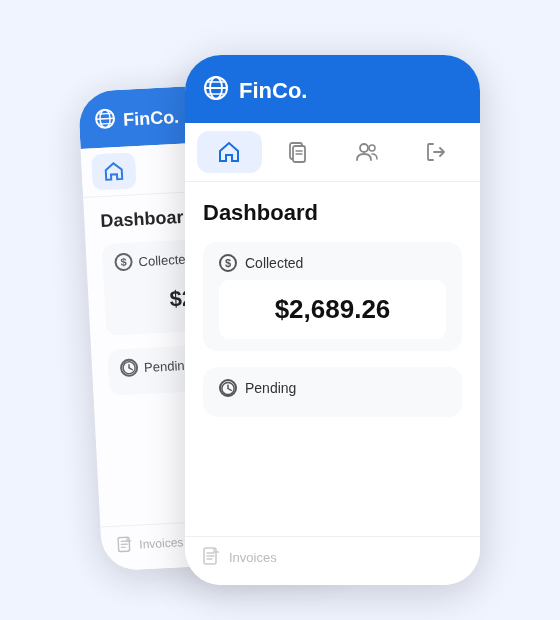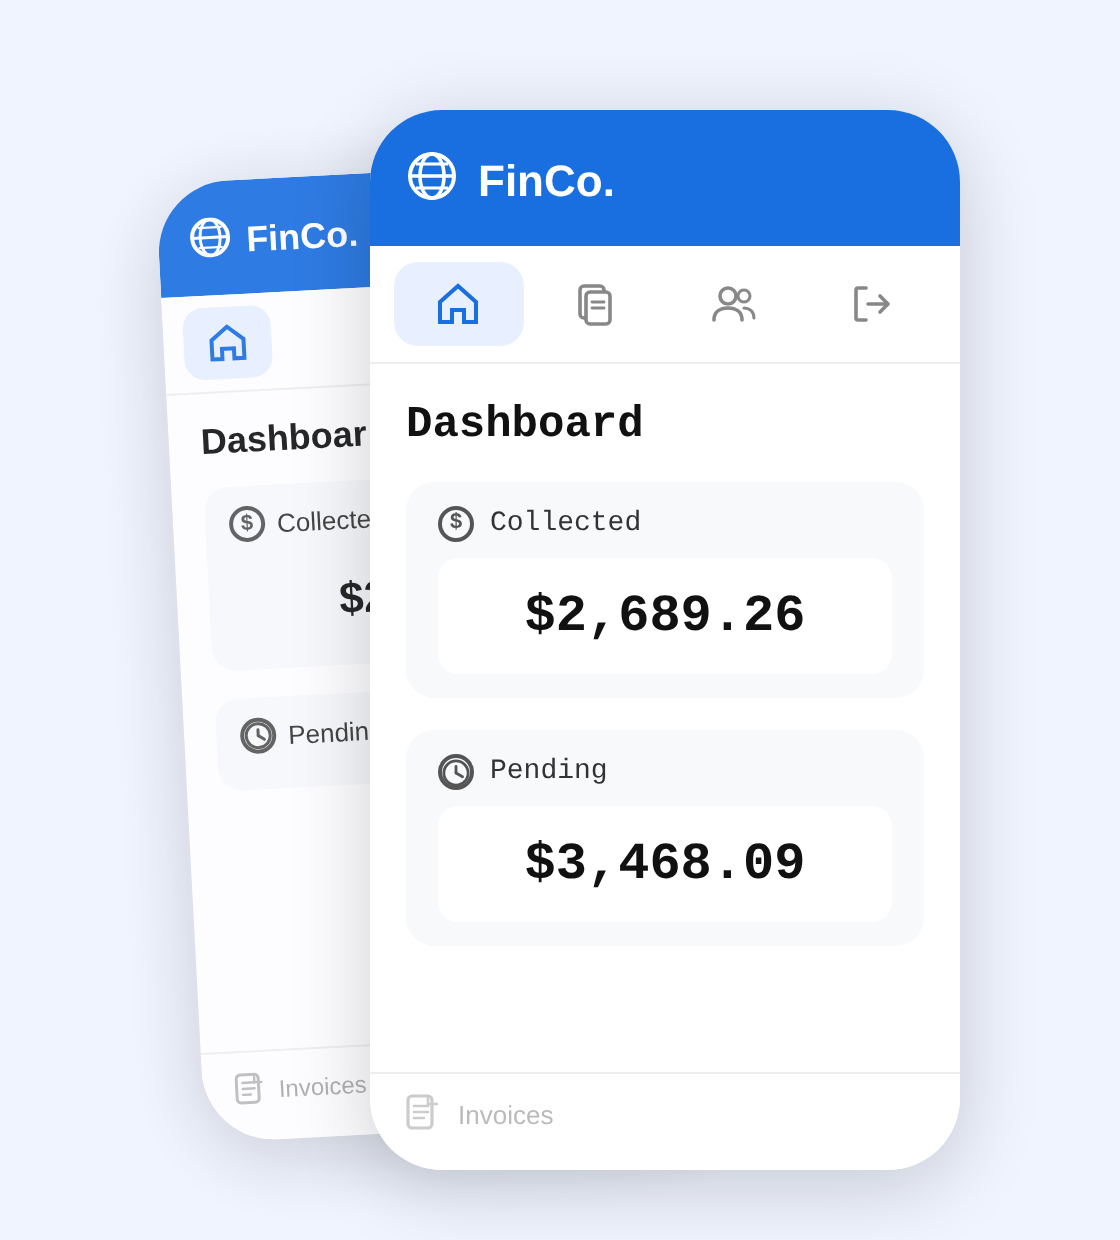--- a/index.html
+++ b/index.html
@@ -178,21 +178,20 @@
       color: #888;
     }
 
     .phone-front .nav-tab.active {
       background: #e8f0ff;
       color: #1a6fe0;
     }
 
     .phone-front .content {
       padding: 18px 18px;
-      font-family: Liberation Mono, monospace;
     }
 
     .phone-front .page-title {
       font-size: 22px;
       font-weight: 700;
       color: #111;
       margin-bottom: 16px;
     }
 
     .phone-front .card {
@@ -388,23 +387,20 @@
         <div class="card-label">
           <span class="icon-clock">
             <svg width="15" height="15" viewBox="0 0 15 15" fill="none">
               <circle cx="7.5" cy="7.5" r="6.5" stroke="#555" stroke-width="1.5"></circle>
               <line x1="7.5" y1="4" x2="7.5" y2="7.5" stroke="#555" stroke-width="1.5" stroke-linecap="round"></line>
               <line x1="7.5" y1="7.5" x2="11" y2="9.5" stroke="#555" stroke-width="1.5" stroke-linecap="round"></line>
             </svg>
           </span>
           <span>Pending</span>
         </div>
-        <div class="card-value-box">
-          <span class="card-value">$3,468.09</span>
-        </div>
       </div>
     </div>
     <div class="bottom-nav">
       <span class="icon-doc">
         <svg width="18" height="20" viewBox="0 0 18 20" fill="none">
           <rect x="1" y="1" width="12" height="16" rx="2" stroke="#ccc" stroke-width="1.6"></rect>
           <path d="M4 6h7M4 9h7M4 12h5" stroke="#ccc" stroke-width="1.3" stroke-linecap="round"></path>
           <path d="M11 1v4h5" stroke="#ccc" stroke-width="1.3"></path>
         </svg>
       </span>

